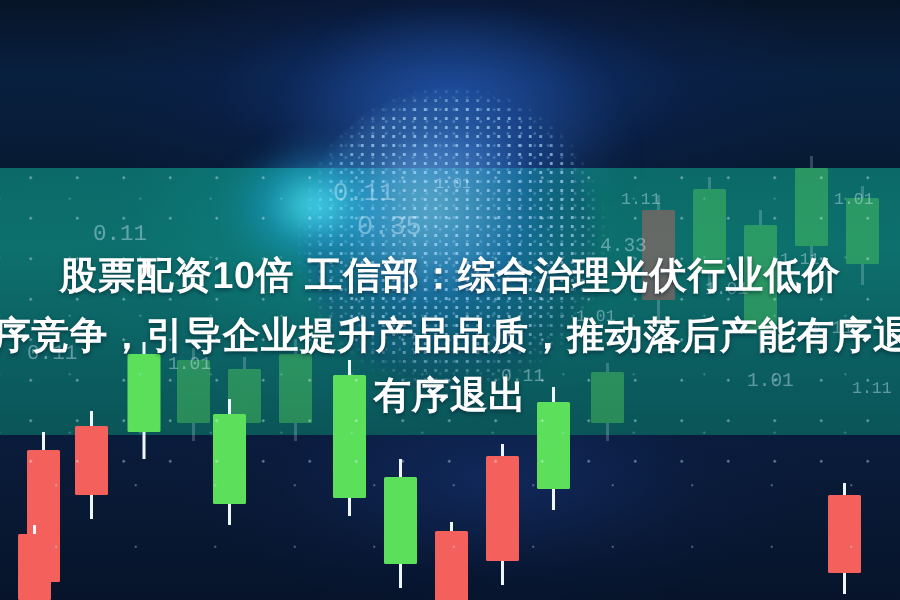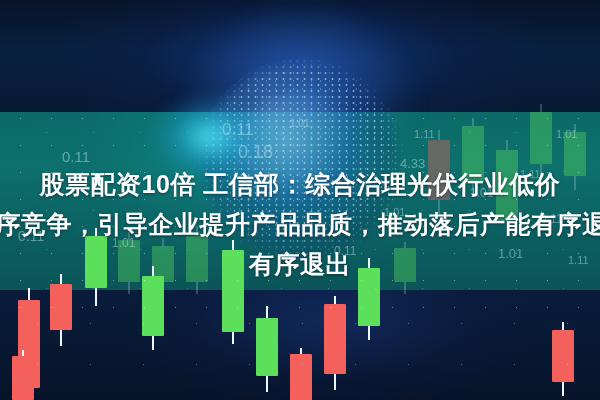--- a/index.html
+++ b/index.html
@@ -70,21 +70,21 @@
   .candles{position:absolute;left:0;top:0;width:600px;height:400px;}
   .cd{position:absolute;}
   .cd .wick{position:absolute;left:50%;transform:translateX(-50%);width:2px;background:#eef6ff;}
   .cd .body{position:absolute;left:0;width:100%;border-radius:1px;}
   .cd.up   .body{background:#5ce05c;}
   .cd.down .body{background:#f4615c;}
   .cd.ghost{opacity:.38;}
   .cd.ghost .wick{background:rgba(230,245,255,.55);}
 
   
-  .num{position:absolute;color:rgba(215,240,255,.42);font-family:Liberation Sans, sans-serif;white-space:nowrap;}
+  .num{position:absolute;color:rgba(215,240,255,.42);font-family:Liberation Mono, monospace;white-space:nowrap;}
 
   
   .speckle{
     position:absolute;left:0;top:96px;width:600px;height:230px;opacity:.5;
     background-image:
       radial-gradient(circle, rgba(225,245,255,.9) 0.7px, transparent 1px),
       radial-gradient(circle, rgba(200,235,255,.55) 0.6px, transparent .9px);
     background-size:31px 27px, 47px 39px;
     background-position:5px 9px, 23px 17px;
   }
@@ -198,21 +198,21 @@
         <div class="body" style="top: 330px; height: 52px;"></div>
       </div>
       <div class="cd down" style="left: 12px; top: 0px; width: 22px; height: 400px;">
         <div class="wick" style="top: 350px; height: 50px;"></div>
         <div class="body" style="top: 356px; height: 44px;"></div>
       </div>
     </div>
   <div id="numbers">
       <div class="num" style="left: 62px; top: 148px; font-size: 15px;">0.11</div>
       <div class="num" style="left: 222px; top: 120px; font-size: 17px;">0.11</div>
-      <div class="num" style="left: 238px; top: 142px; font-size: 18px;">0.18</div>
+      <div class="num" style="left: 238px; top: 142px; font-size: 18px;">0.35</div>
       <div class="num" style="left: 414px; top: 128px; font-size: 11px;">1.11</div>
       <div class="num" style="left: 400px; top: 156px; font-size: 13px;">4.33</div>
       <div class="num" style="left: 18px; top: 228px; font-size: 14px;">0.11</div>
       <div class="num" style="left: 112px; top: 236px; font-size: 12px;">1.01</div>
       <div class="num" style="left: 290px; top: 118px; font-size: 10px;">1.01</div>
       <div class="num" style="left: 334px; top: 244px; font-size: 12px;">0.11</div>
       <div class="num" style="left: 470px; top: 186px; font-size: 12px;">1.01</div>
       <div class="num" style="left: 520px; top: 168px; font-size: 11px;">1.11</div>
       <div class="num" style="left: 498px; top: 246px; font-size: 13px;">1.01</div>
       <div class="num" style="left: 540px; top: 212px; font-size: 12px;">0.11</div>

